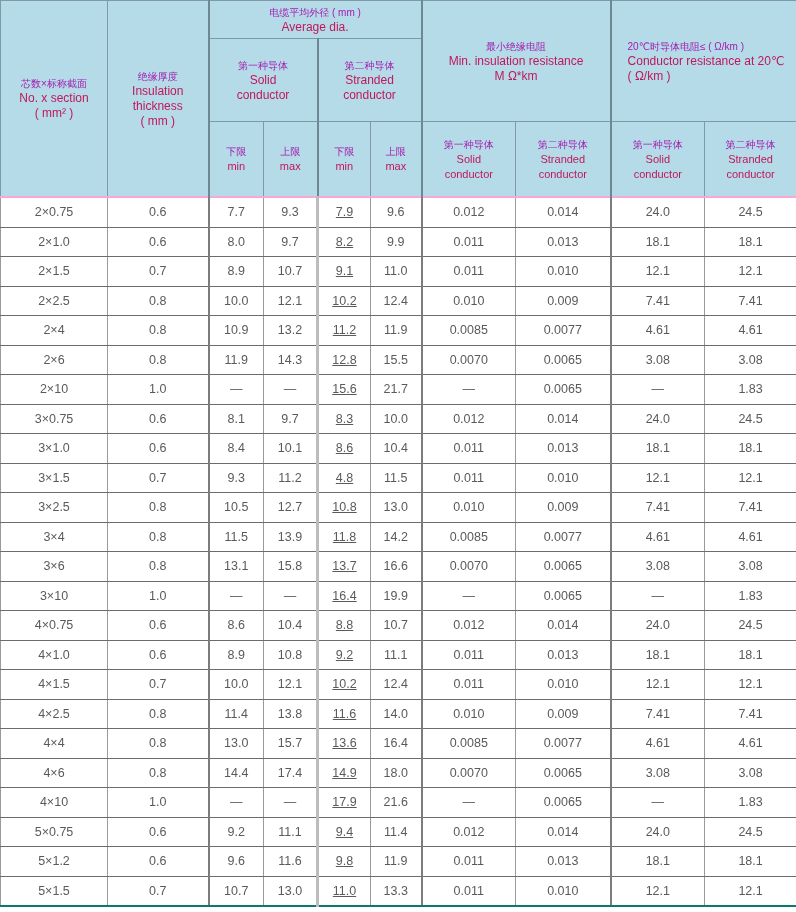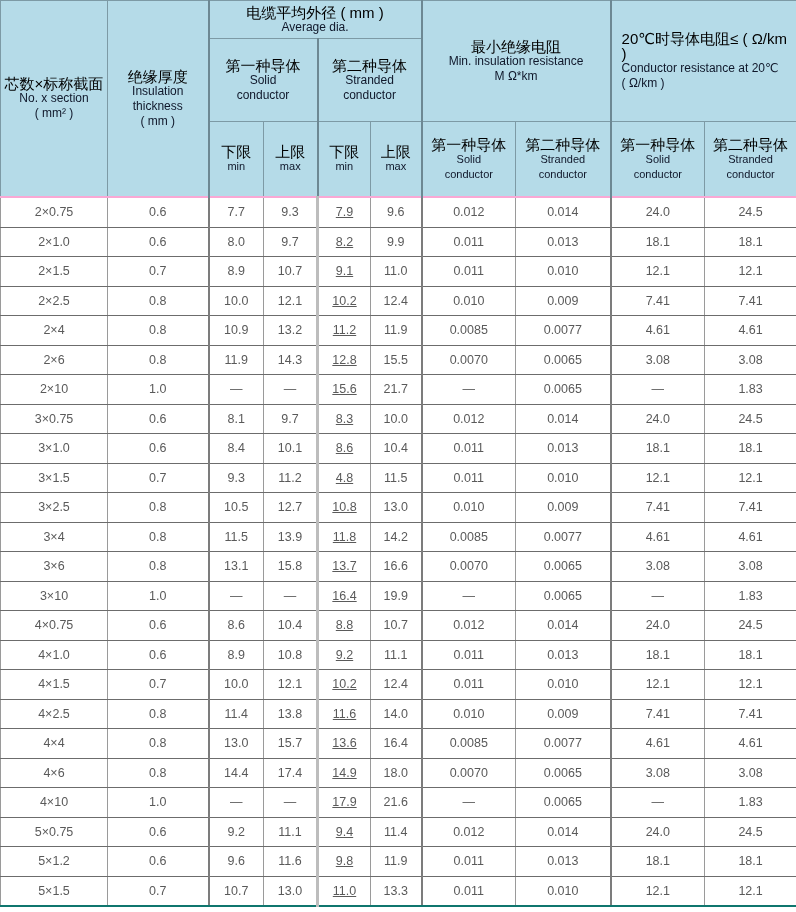--- a/index.html
+++ b/index.html
@@ -9,22 +9,22 @@
   table.spec col.c1 { width: 101px; }
   table.spec col.c2 { width: 55px; }
   table.spec col.c3 { width: 54px; }
   table.spec col.c4 { width: 53px; }
   table.spec col.c5 { width: 51px; }
   table.spec col.c6 { width: 94px; }
   table.spec col.c7 { width: 95px; }
   table.spec col.c8 { width: 94px; }
   table.spec col.c9 { width: 92px; }
   th { background: #b5dbe8; color: #5d6a70; font-weight: normal; text-align: center; vertical-align: middle; border: 1px solid #7d9aa5; padding: 0 2px; line-height: 15px; font-size: 12px; }
-  th .zh { color: #000000; font-size: 15px; display: block; }
-  th .en { display: block; font-size: 12px; color: #0f172a; }
+  th .zh { color: #a21caf; font-size: 10px; display: block; }
+  th .en { display: block; font-size: 12px; color: #be185d; }
   th.sub .en { font-size: 11px; }
   tr.h1 th { height: 37px; }
   tr.h2 th { height: 82px; }
   tr.h3 th { height: 74px; }
   td { text-align: center; vertical-align: middle; height: 28.5px; border-top: 1px solid #6c6c6c; border-bottom: 1px solid #6c6c6c; border-left: 1px solid #9a9a9a; border-right: 1px solid #9a9a9a; font-size: 12.5px; color: #5a5a5a; padding: 0; background: #fff; }
   td.thick-l { border-left: 2px solid #7c7c7c; }
   td.grey-l { border-left: 3px solid #bdbdbd; text-decoration: underline; }
   th.thick-l { border-left: 2px solid #6d8893; }
   tbody tr:first-child td { border-top: 2px solid #f9a8d4; }
   tbody tr:last-child td { border-bottom: 2px solid #0f766e; }
@@ -60,21 +60,21 @@
       </th>
       <th colspan="4" class="thick-l">
         <span class="zh">电缆平均外径 ( mm )</span>
         <span class="en">Average dia.</span>
       </th>
       <th colspan="2" rowspan="2" class="thick-l">
         <span class="zh">最小绝缘电阻</span>
         <span class="en">Min. insulation resistance</span>
         <span class="en">M Ω*km</span>
       </th>
-      <th colspan="2" rowspan="2" class="thick-l" style="text-align:left;padding-left:10px;">
+      <th colspan="2" rowspan="2" class="thick-l" style="text-align:left;padding-left:16px;">
         <span class="zh">20℃时导体电阻≤ ( Ω/km )</span>
         <span class="en">Conductor resistance at 20℃</span>
         <span class="en">( Ω/km )</span>
       </th>
     </tr>
     <tr class="h2">
       <th colspan="2" class="thick-l">
         <span class="zh">第一种导体</span>
         <span class="en">Solid</span>
         <span class="en">conductor</span>

